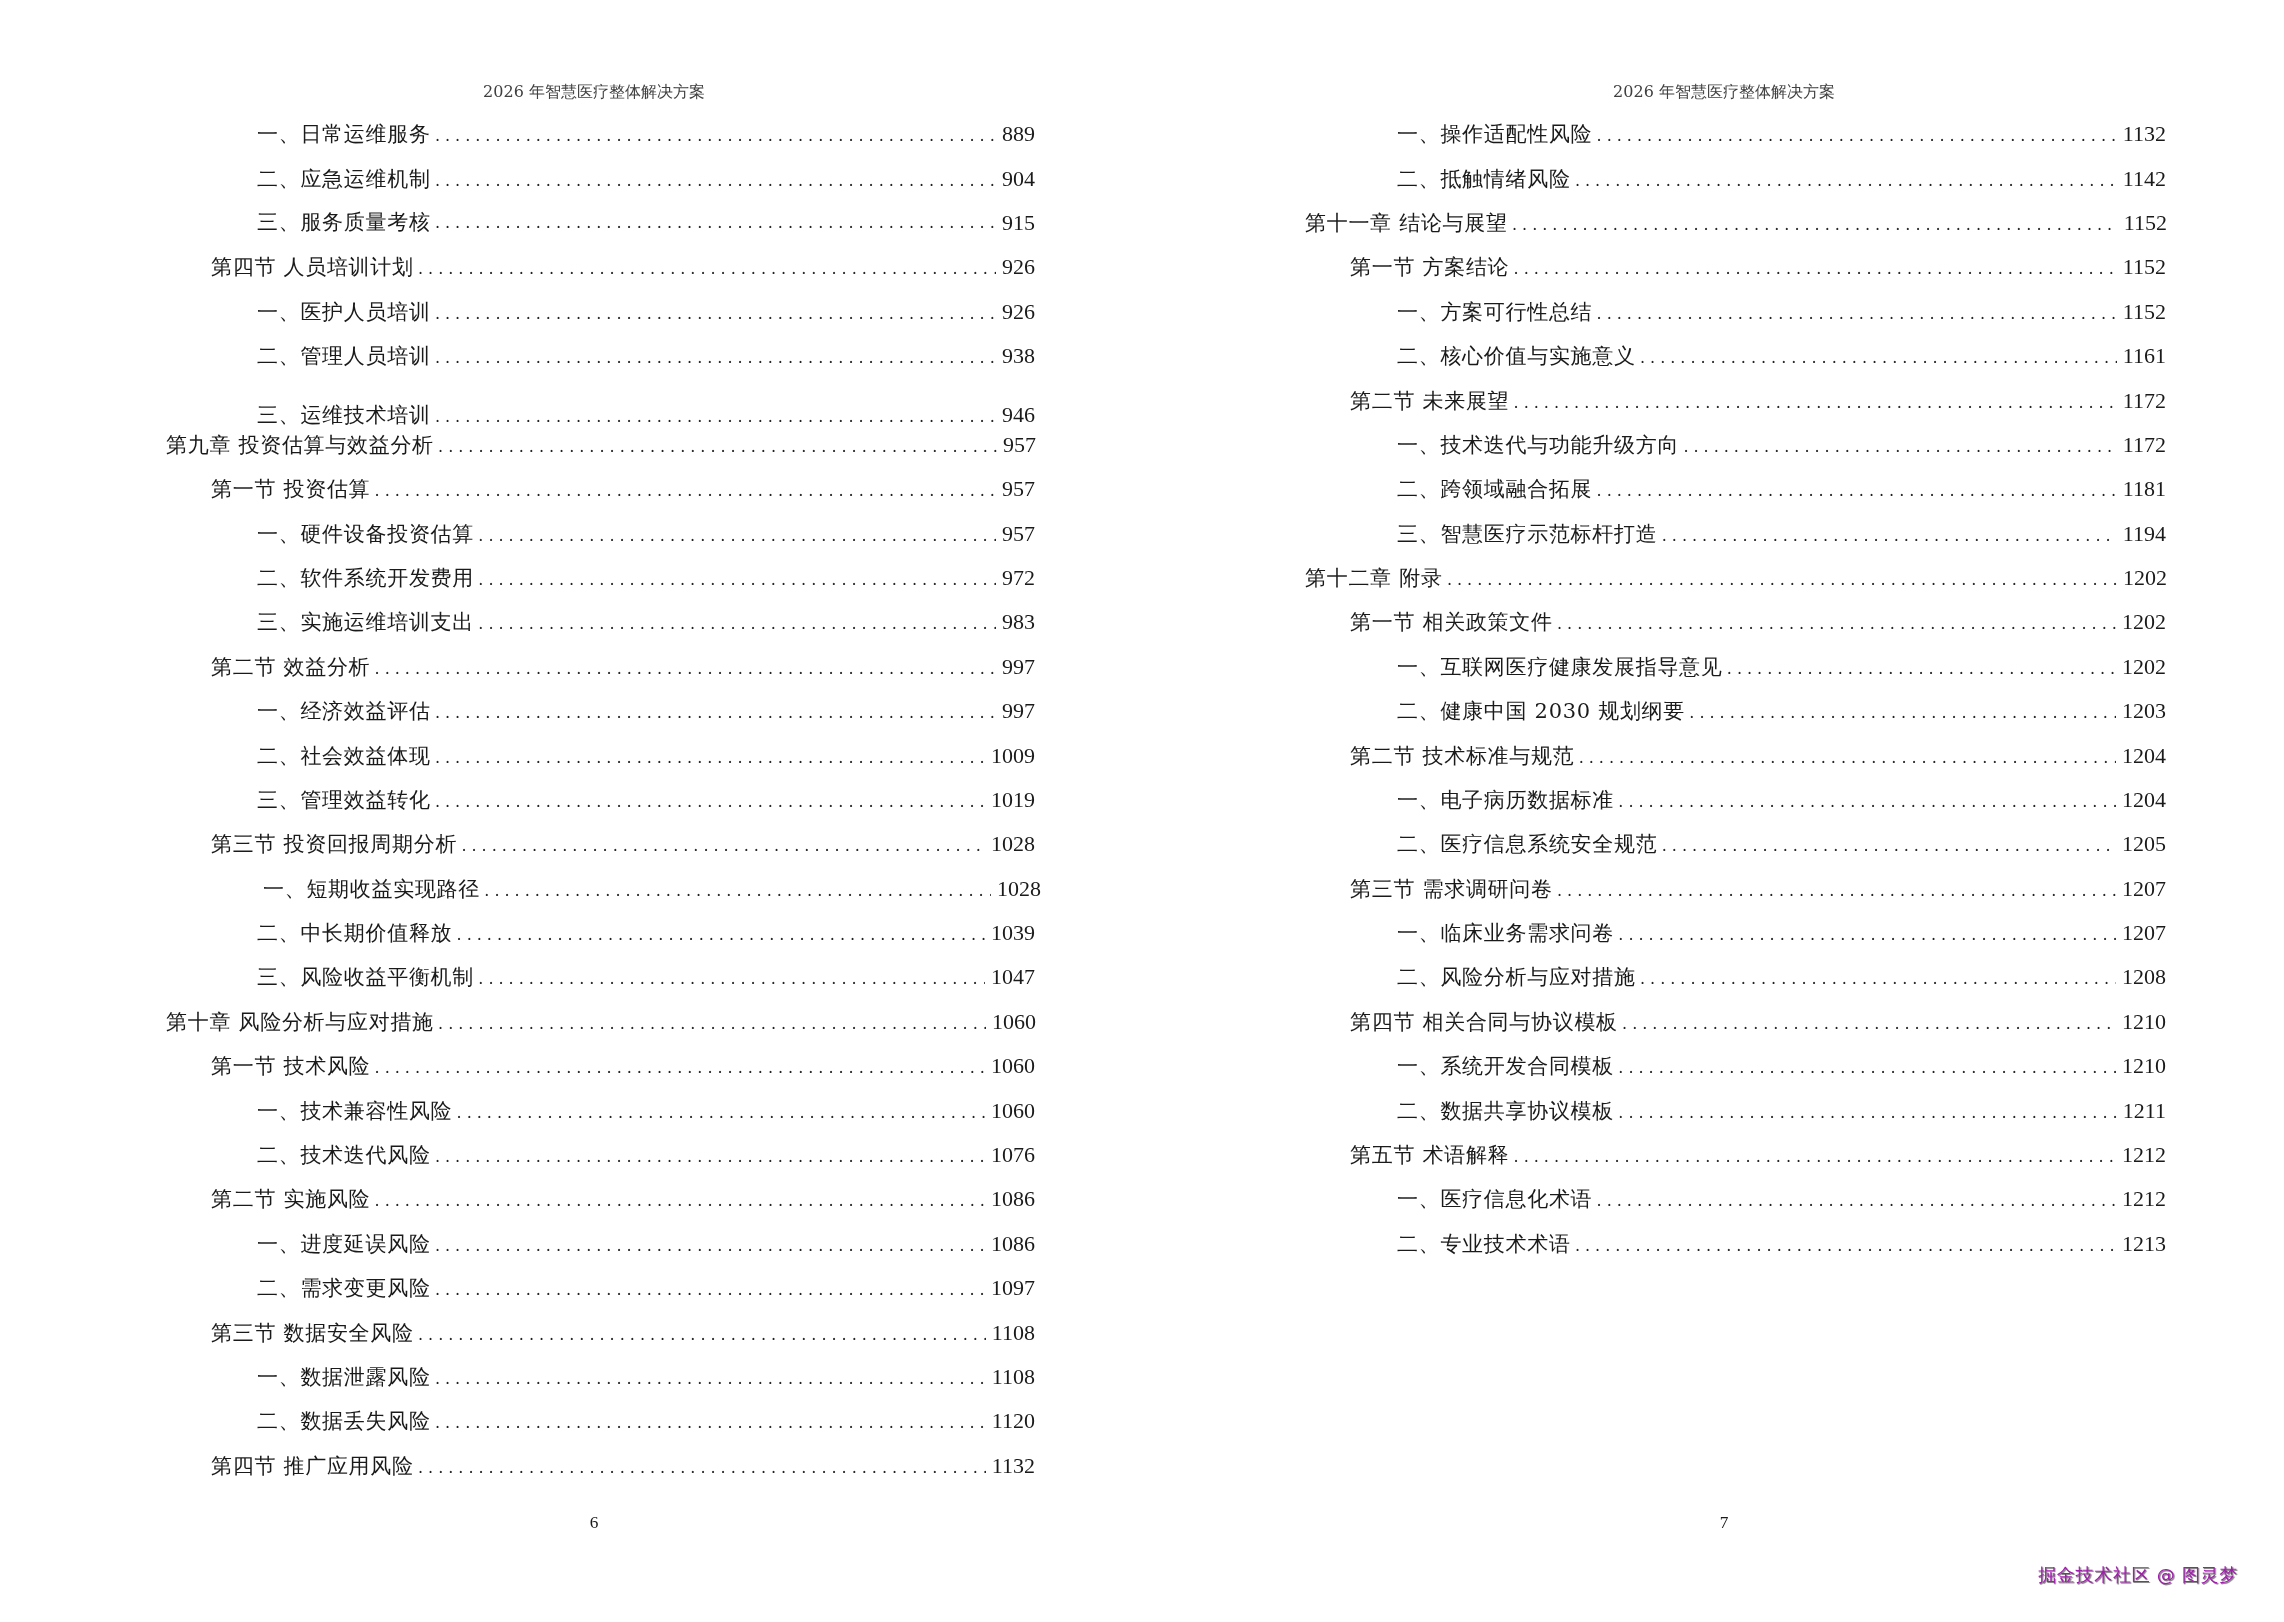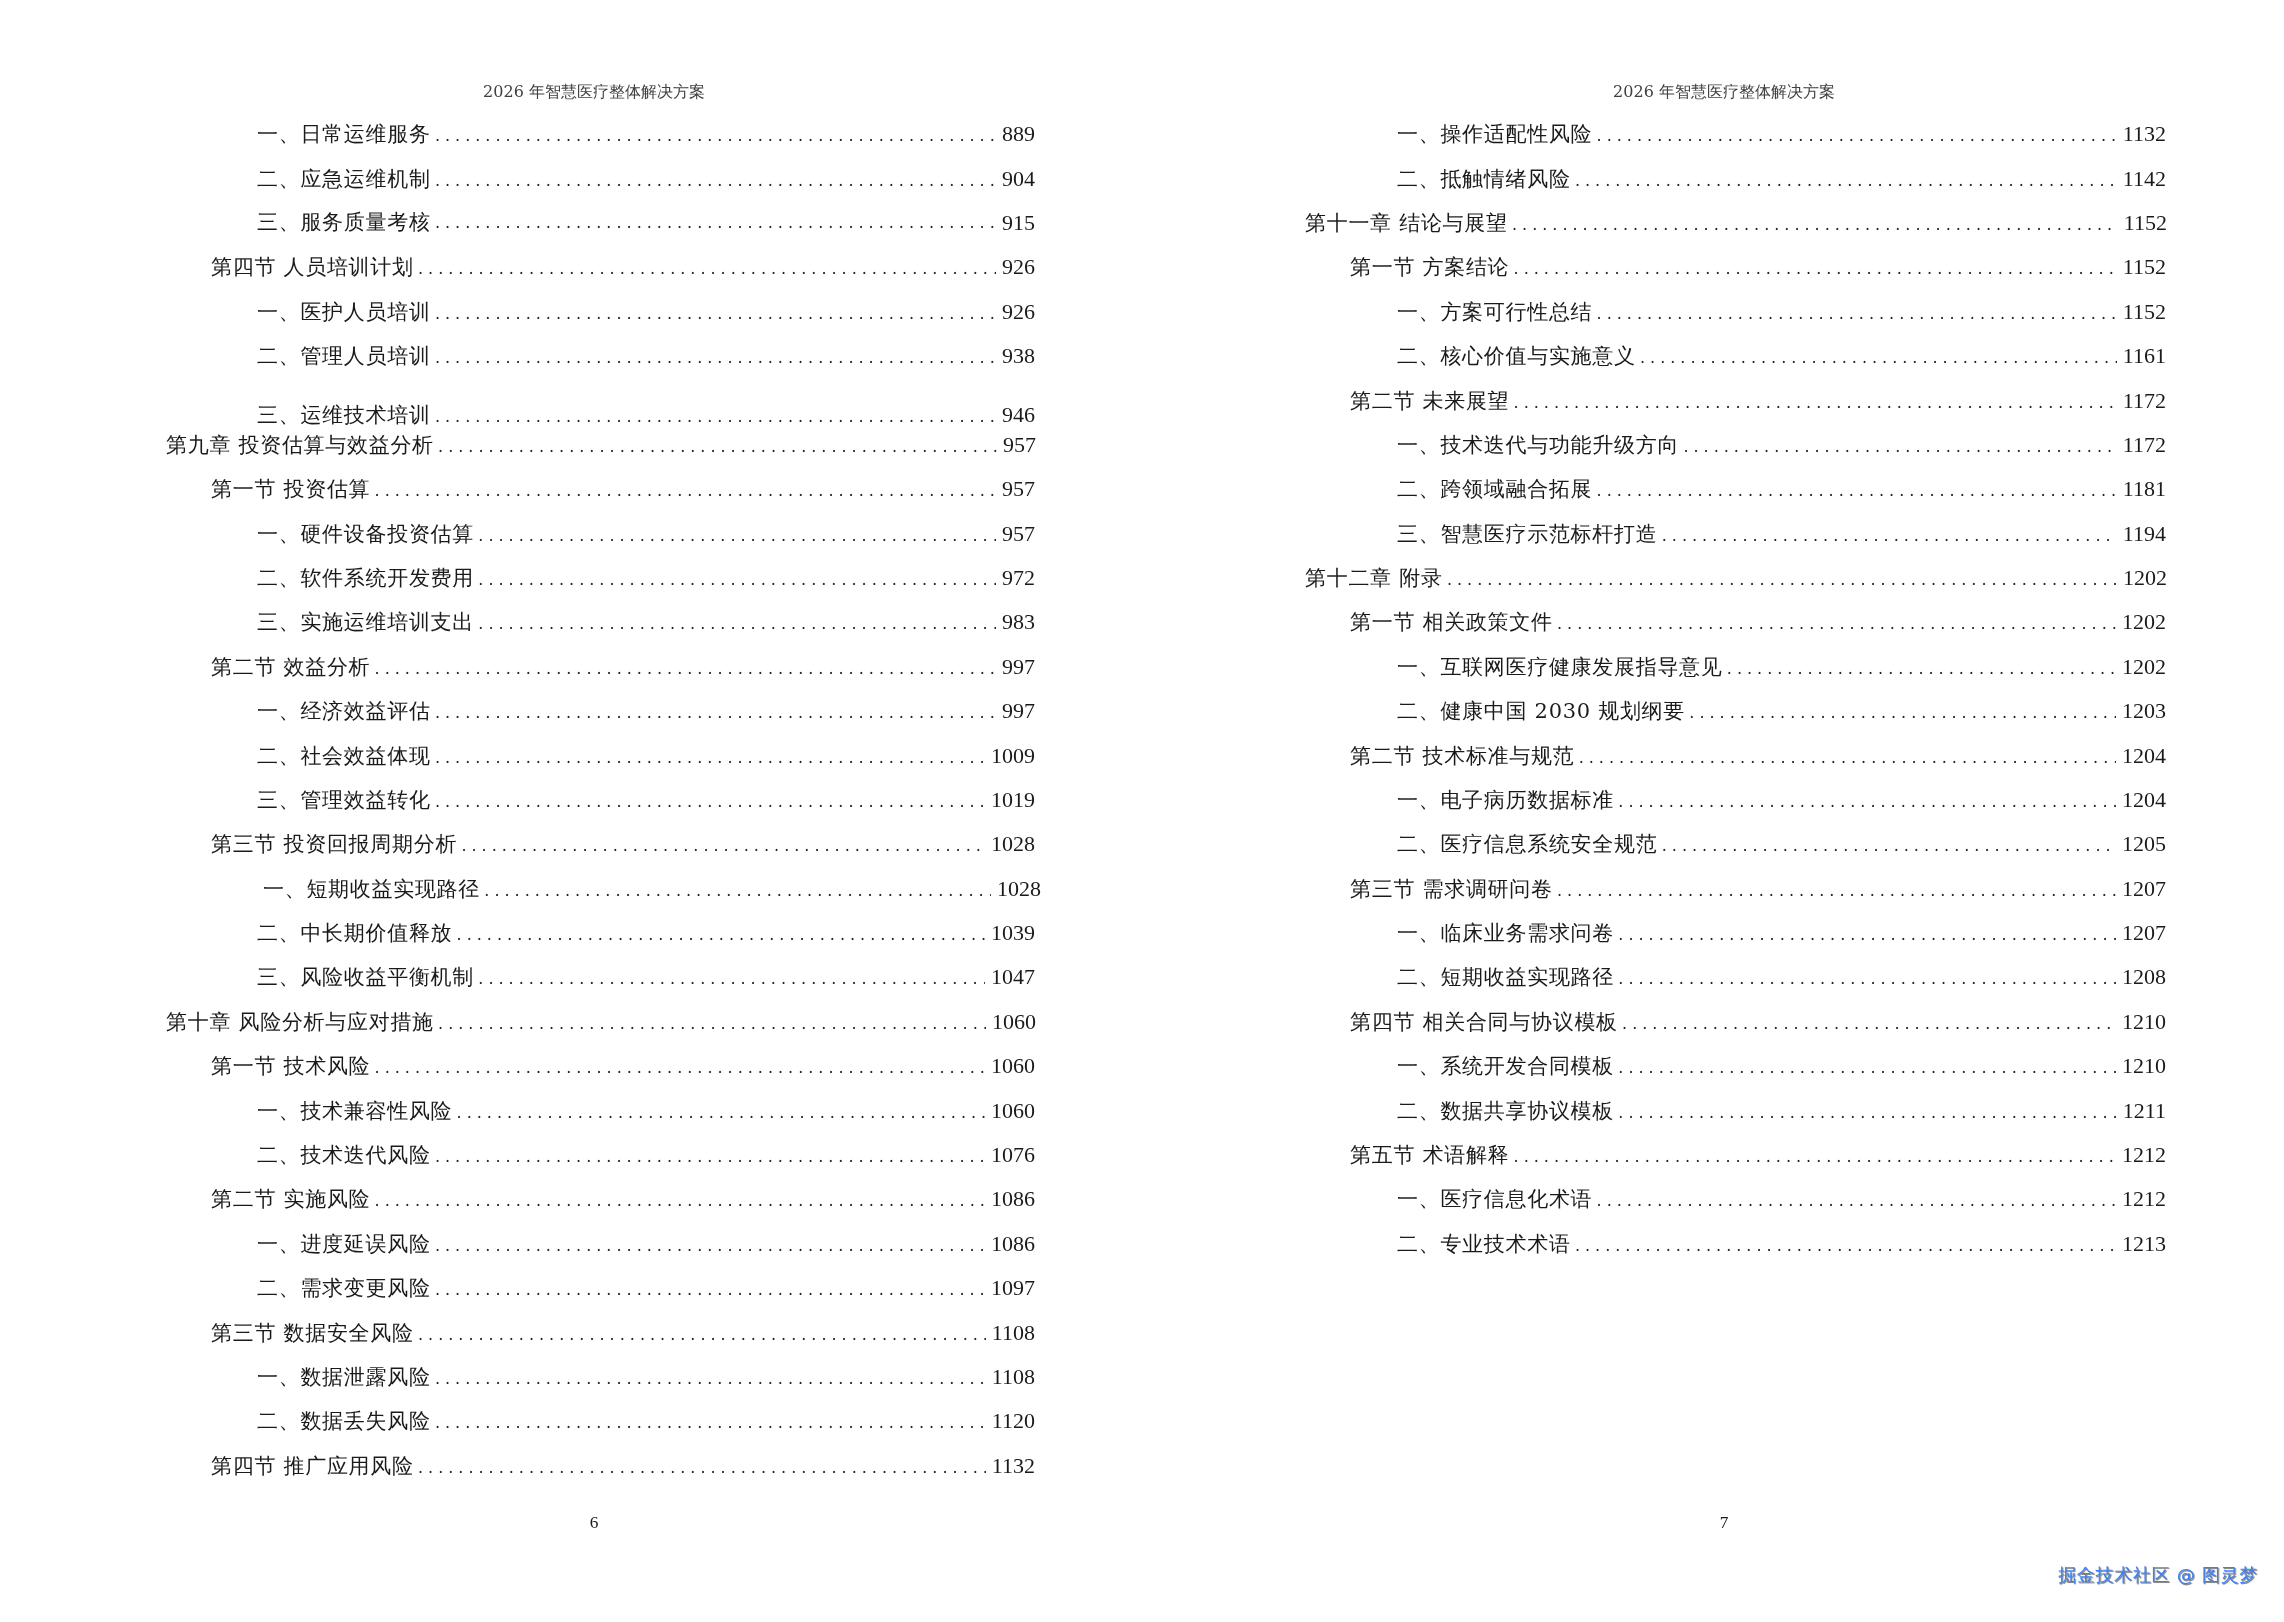--- a/index.html
+++ b/index.html
@@ -17,22 +17,22 @@
              font-size:21px; line-height:29px; white-space:nowrap; color:#1a1a1a; }
   .toc-row .label { flex:0 0 auto; letter-spacing:0.7px; }
   .toc-row .leader { flex:1 1 auto; overflow:hidden; margin:0 5.8px 0 4.3px;
                      letter-spacing:5px; font-size:16px; color:#222; }
   .toc-row .leader::before { content:"................................................................................................................................................................"; }
   .toc-row .pg { flex:0 0 auto; text-align:right; font-family:"Liberation Serif","DejaVu Serif",serif; font-size:22px; }
   .page-number { position:absolute; top:1511px; font-size:17.3px; line-height:24.6px;
                  transform:translateX(-50%); font-family:"Liberation Serif",serif; }
   .page.left .page-number { left:594px; }
   .page.right .page-number { left:582px; }
-  .watermark { position:absolute; right:26px; top:1563px; font-size:18px; line-height:23px;
-               font-family:"DejaVu Sans","Liberation Sans",sans-serif; color:#3b82f6;
+  .watermark { position:absolute; right:46px; top:1563px; font-size:18px; line-height:23px;
+               font-family:"DejaVu Sans","Liberation Sans",sans-serif; color:#a21caf;
                text-shadow:0.7px 0.7px 0 #8a8a8a, 1.4px 1.4px 0.7px #b0b0b0; letter-spacing:0.7px; }
 </style>
 </head>
 <body>
 
 <div class="page left">
   <div class="running-header">2026 年智慧医疗整体解决方案</div>
   <div class="toc" id="toc-left">
       <div class="toc-row level-3" style="left: 257px; width: 778px; top: 119px;">
         <span class="label">一、日常运维服务</span>
@@ -285,21 +285,21 @@
         <span class="label">第三节  需求调研问卷</span>
         <span class="leader"></span>
         <span class="pg">1207</span>
       </div>
       <div class="toc-row level-3" style="left: 255px; width: 769px; top: 918px;">
         <span class="label">一、临床业务需求问卷</span>
         <span class="leader"></span>
         <span class="pg">1207</span>
       </div>
       <div class="toc-row level-3" style="left: 255px; width: 769px; top: 962px;">
-        <span class="label">二、短期收益实现路径</span>
+        <span class="label">二、风险分析与应对措施</span>
         <span class="leader"></span>
         <span class="pg">1208</span>
       </div>
       <div class="toc-row level-2" style="left: 208px; width: 816px; top: 1007px;">
         <span class="label">第四节  相关合同与协议模板</span>
         <span class="leader"></span>
         <span class="pg">1210</span>
       </div>
       <div class="toc-row level-3" style="left: 255px; width: 769px; top: 1051px;">
         <span class="label">一、系统开发合同模板</span>

